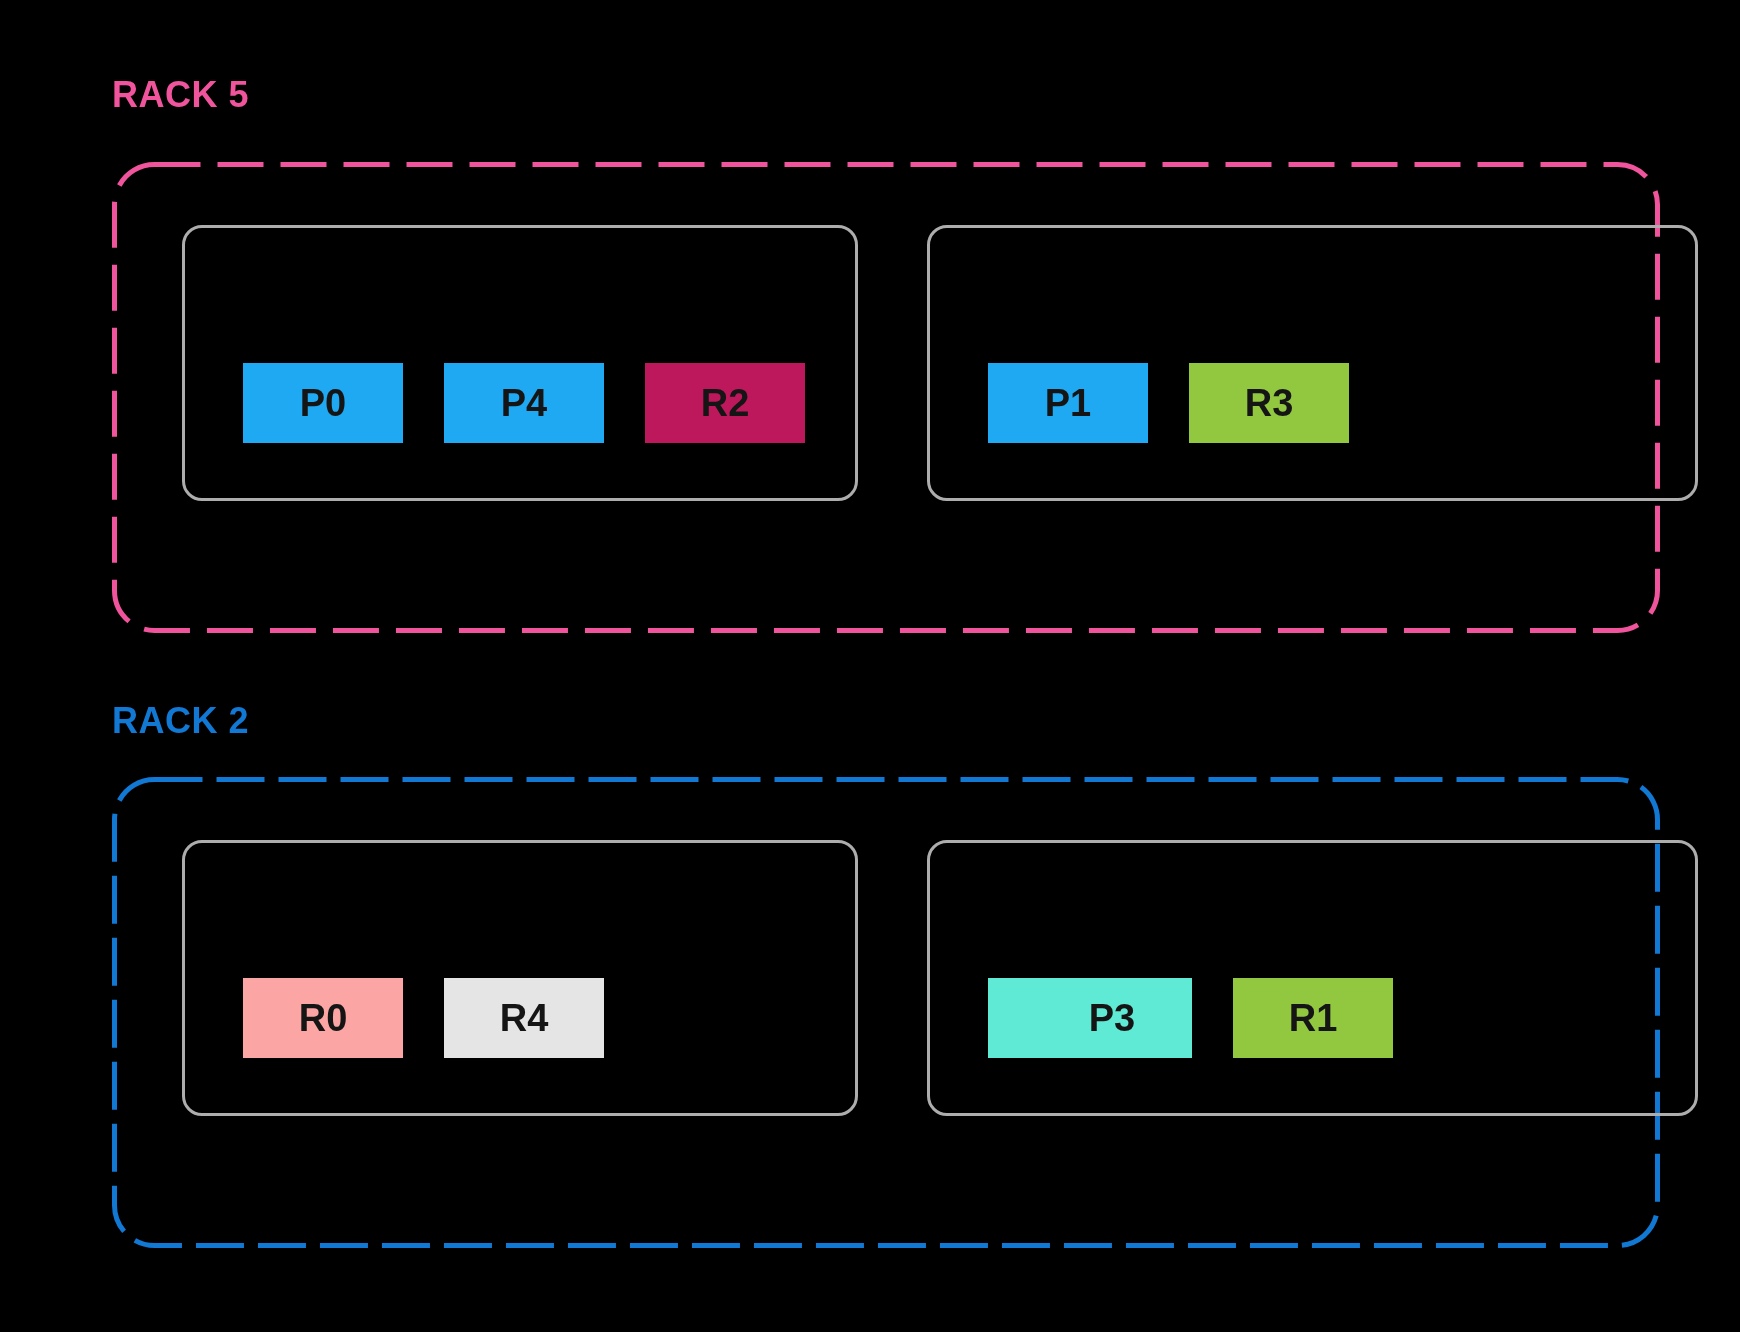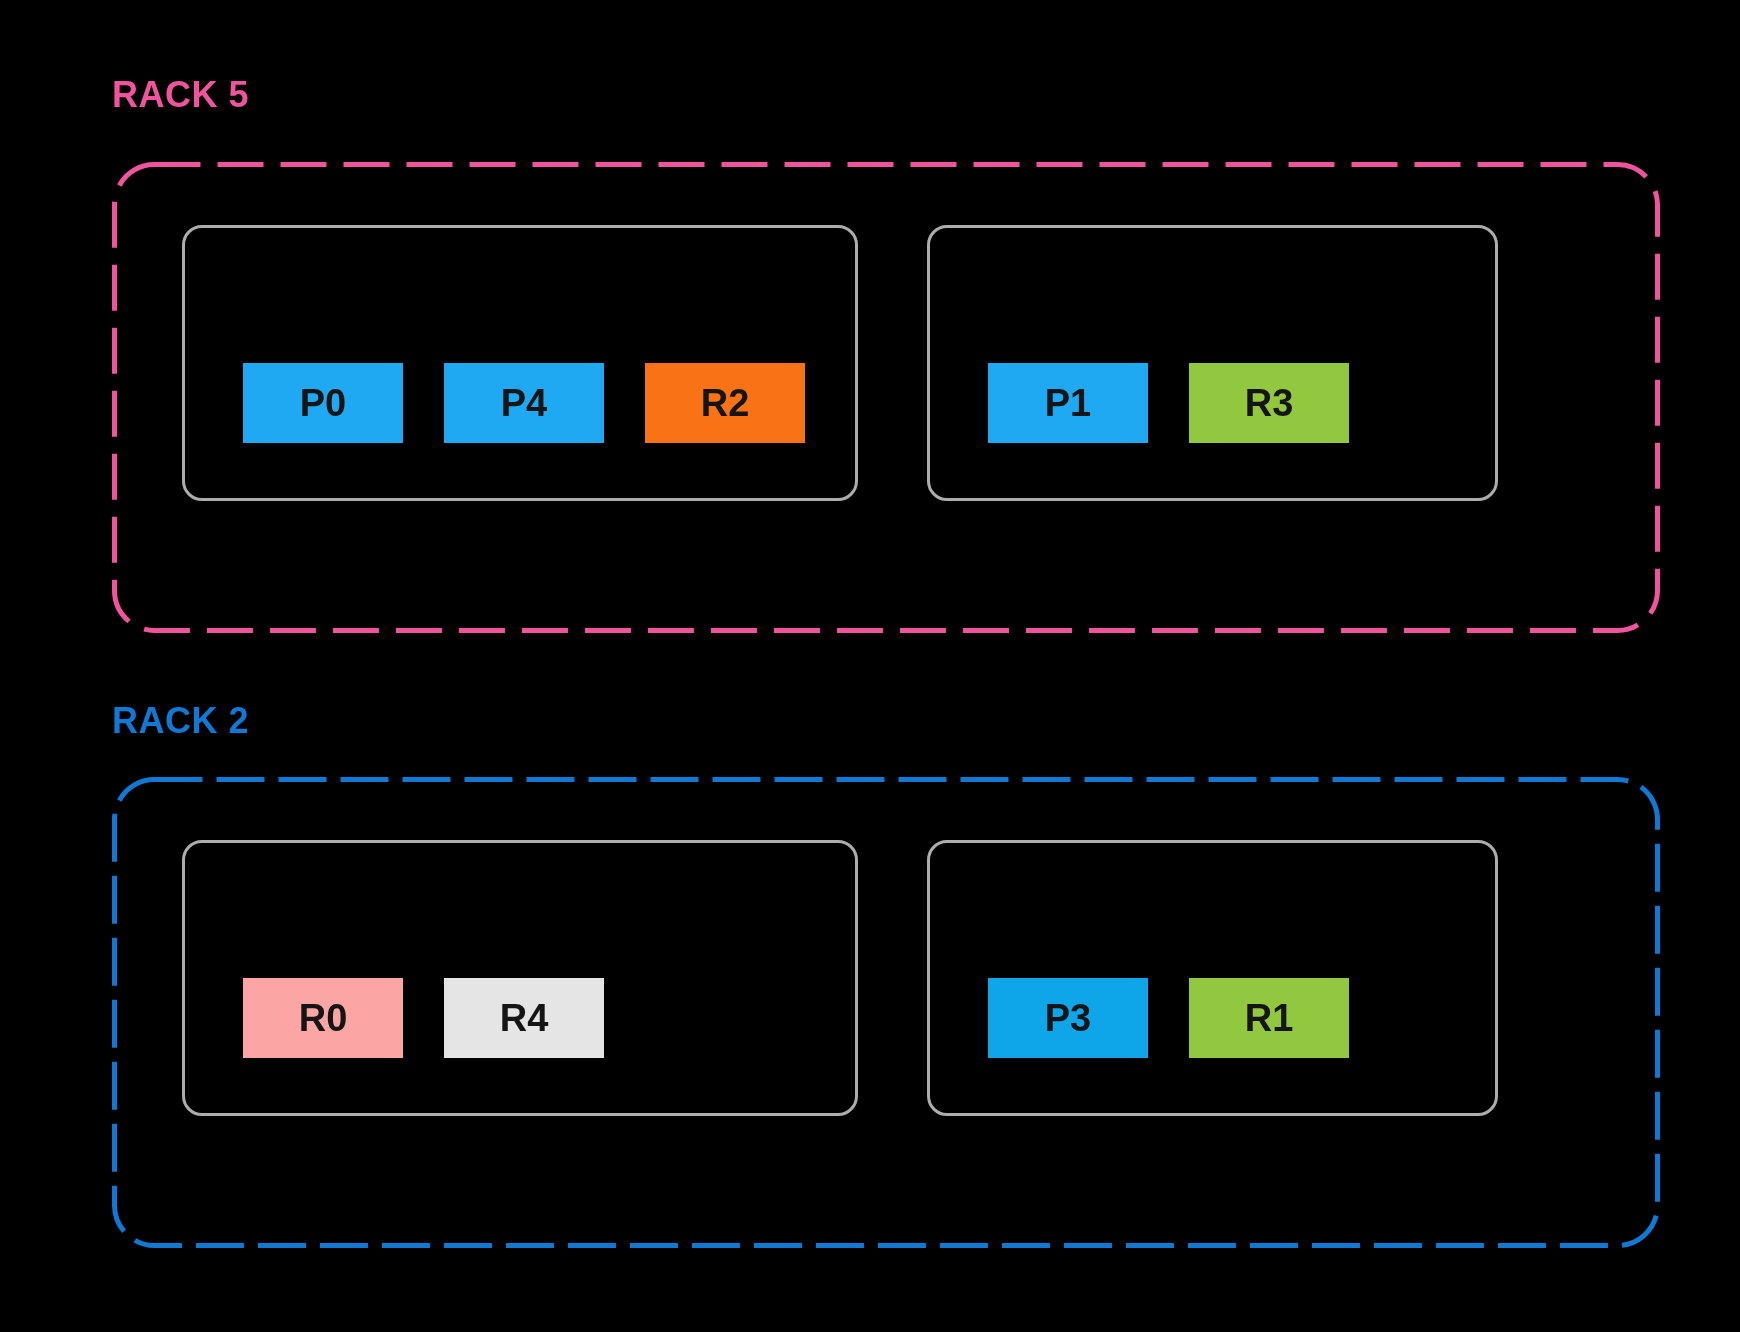--- a/index.html
+++ b/index.html
@@ -47,21 +47,21 @@
   .node {
     position: absolute;
     top: 63px;
     height: 276px;
     border: 3px solid #ADADAD;
     border-radius: 20px;
     box-sizing: border-box;
     background: transparent;
   }
   .node-1 { left: 70px;  width: 676px; }
-  .node-2 { left: 815px; width: 571px; }
+  .node-2 { left: 815px; width: 771px; }
 
   .chip-row {
     position: absolute;
     left: 58px;
     top: 135px;
     display: flex;
     gap: 41px;
   }
   .chip {
     width: 160px;
@@ -87,21 +87,21 @@
     </svg>
 
     <div class="node node-1" style="border-color: rgb(173, 173, 173);">
       <div class="chip-row">
         <div class="chip" style="background: rgb(31, 169, 242);">
           <span>P0</span>
         </div>
         <div class="chip" style="background: rgb(31, 169, 242); text-align: right;">
           <span>P4</span>
         </div>
-        <div class="chip" style="background: #f97316;">
+        <div class="chip" style="background: #be185d;">
           <span>R2</span>
         </div>
       </div>
     </div>
 
     <div class="node node-2" style="border-color: rgb(173, 173, 173);">
       <div class="chip-row">
         <div class="chip" style="background: rgb(31, 169, 242);">
           <span>P1</span>
         </div>
@@ -125,21 +125,21 @@
           <span>R0</span>
         </div>
         <div class="chip" style="background: #e5e5e5;">
           <span>R4</span>
         </div>
       </div>
     </div>
 
     <div class="node node-2" style="border-color: rgb(173, 173, 173);">
       <div class="chip-row">
-        <div class="chip" style="background: #0ea5e9;">
+        <div class="chip" style="background: #5eead4; padding-left: 44px;">
           <span>P3</span>
         </div>
         <div class="chip" style="background: rgb(146, 200, 64);">
           <span>R1</span>
         </div>
       </div>
     </div>
   </div>
 
 </div>

